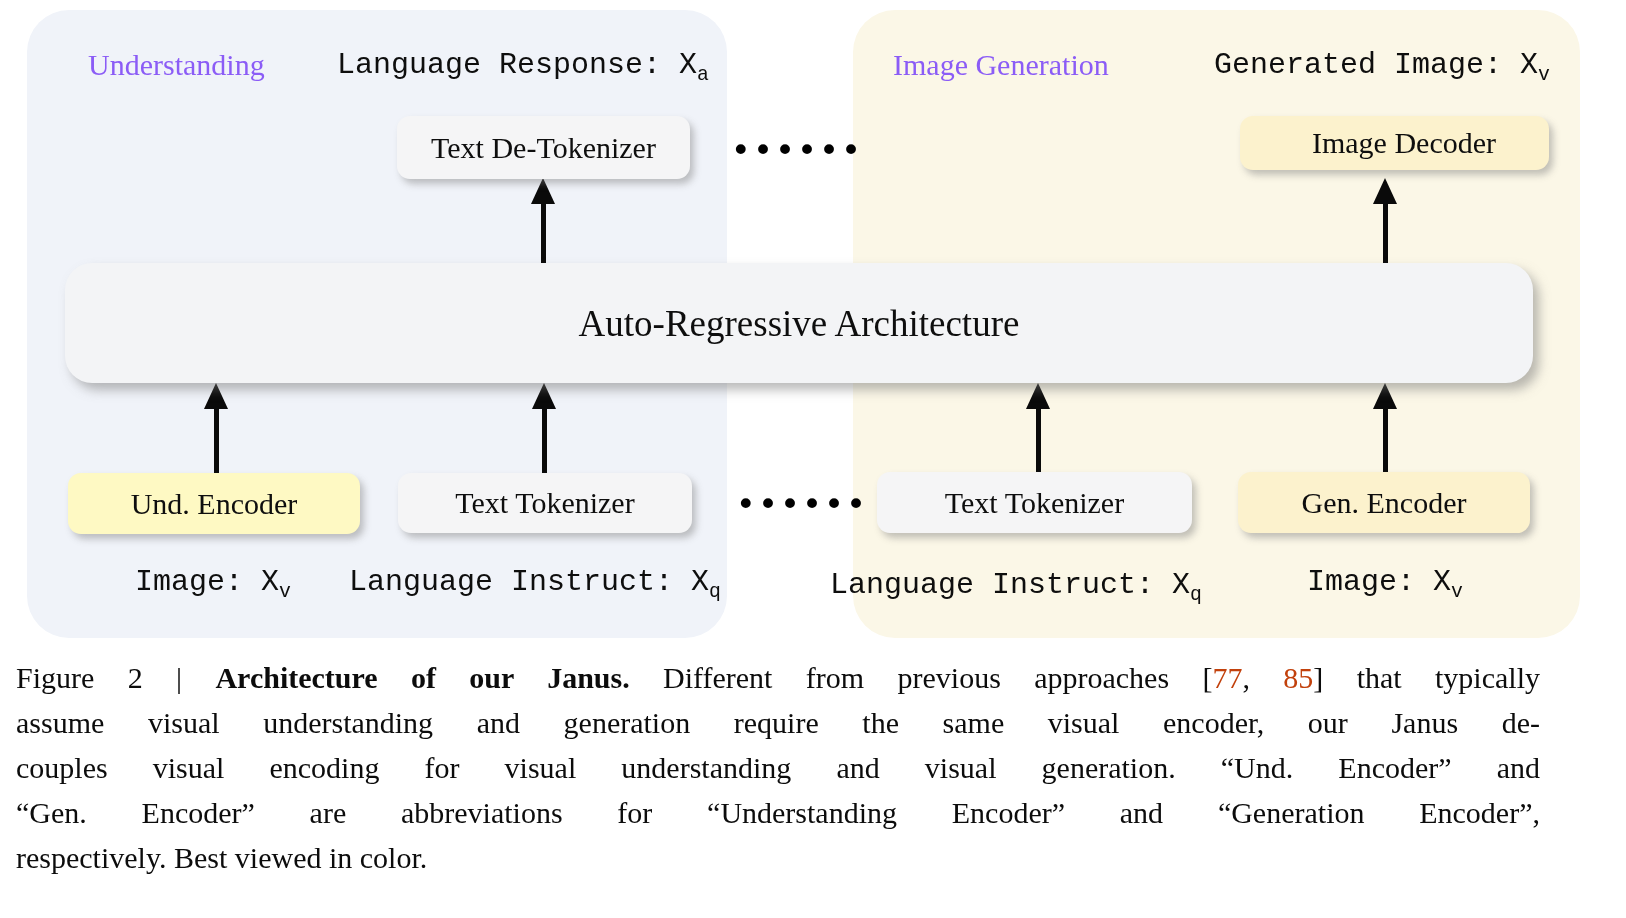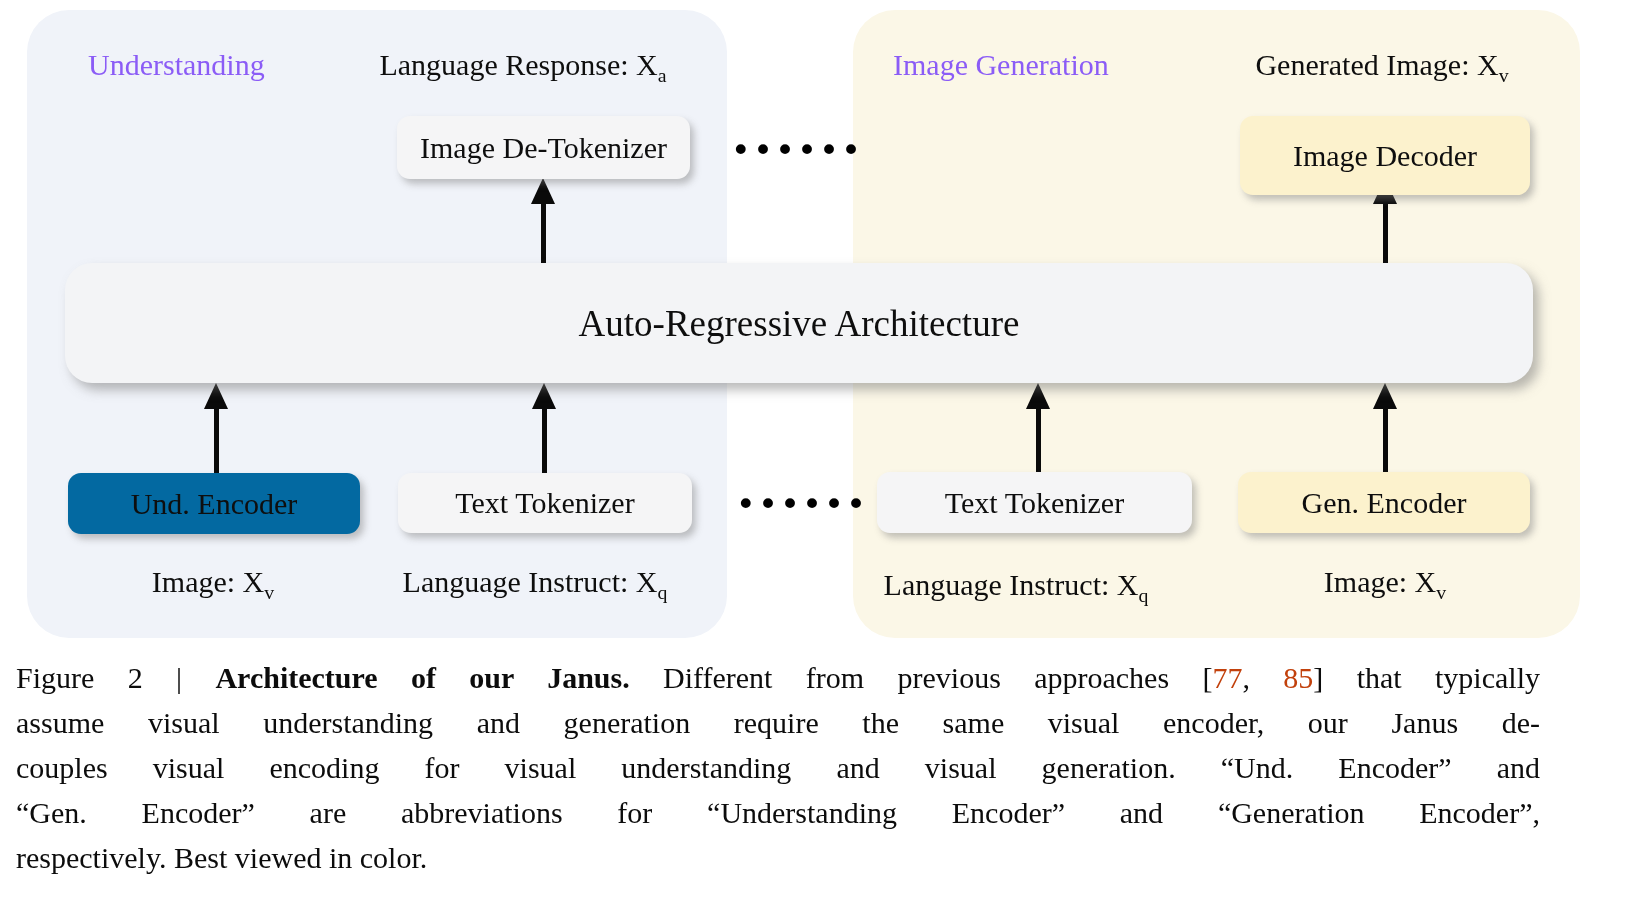--- a/index.html
+++ b/index.html
@@ -8,21 +8,21 @@
 
   
   .panel{position:absolute;border-radius:42px;}
   .panel-und{left:27px;top:10px;width:700px;height:628px;background:#f0f3f9;}
   .panel-gen{left:853px;top:10px;width:727px;height:628px;background:#fbf7e7;}
   .panel-title{position:absolute;font-size:30px;color:#8b5cf6;white-space:nowrap;}
   .title-und{left:88px;top:48px;}
   .title-gen{left:893px;top:48px;}
 
   
-  .clabel{position:absolute;transform:translateX(-50%);white-space:nowrap;font-size:30px;color:#0e0e0e;}
+  .clabel{position:absolute;transform:translateX(-50%);white-space:nowrap;font-size:30px;color:#0e0e0e;font-family:Liberation Mono, monospace;}
   .clabel sub{font-size:0.66em;}
   .lbl-lang-resp{left:523px;top:48px;}
   .lbl-gen-img{left:1362px;top:48px;margin-left:20px;}
   .lbl-img-l{left:213px;top:565px;}
   .lbl-li-l{left:535px;top:565px;}
   .lbl-li-r{left:1016px;top:568px;}
   .lbl-img-r{left:1385px;top:565px;}
 
   
   .dots{position:absolute;transform:translateX(-50%);font-family:"DejaVu Sans",sans-serif;
@@ -41,24 +41,24 @@
   .ar-undenc{left:204px;top:383px;height:92px;}
   .ar-ttl{left:532px;top:383px;height:92px;}
   .ar-ttr{left:1026px;top:383px;height:91px;}
   .ar-genenc{left:1373px;top:383px;height:91px;}
 
   
   .box{position:absolute;display:flex;align-items:center;justify-content:center;
        border-radius:13px;font-size:30px;white-space:nowrap;
        box-shadow:4px 5px 7px rgba(125,125,125,0.45);}
   .box-neutral{background:#f5f5f6;}
-  .box-blue{background:#0369a1;}
+  .box-blue{background:#fef9c3;}
   .box-yellow{background:#fcf2cd;}
   .box-detok{left:397px;top:116px;width:293px;height:63px;}
-  .box-imgdec{left:1240px;top:116px;width:290px;height:79px;}
+  .box-imgdec{left:1240px;top:116px;width:290px;height:54px;padding-left:19px;}
   .box-art{left:65px;top:263px;width:1468px;height:120px;border-radius:27px;
            background:#f3f4f6;font-size:37px;box-shadow:6px 7px 11px rgba(120,120,120,0.5);}
   .box-undenc{left:68px;top:473px;width:292px;height:61px;}
   .box-ttl{left:398px;top:473px;width:294px;height:60px;}
   .box-ttr{left:877px;top:472px;width:315px;height:61px;}
   .box-genenc{left:1238px;top:472px;width:292px;height:61px;}
 
   
   .caption{position:absolute;left:16px;top:655px;width:1524px;font-size:30px;line-height:45px;color:#0c0c0c;}
   .cap-line{text-align:justify;text-align-last:justify;}
@@ -83,21 +83,21 @@
   <div class="dots dots-top">••••••</div>
   <div class="dots dots-bottom">••••••</div>
 
   <div class="arrow ar-detok"></div>
   <div class="arrow ar-imgdec"></div>
   <div class="arrow ar-undenc"></div>
   <div class="arrow ar-ttl"></div>
   <div class="arrow ar-ttr"></div>
   <div class="arrow ar-genenc"></div>
 
-  <div class="box box-neutral box-detok">Image De-Tokenizer</div>
+  <div class="box box-neutral box-detok">Text De-Tokenizer</div>
   <div class="box box-yellow box-imgdec">Image Decoder</div>
   <div class="box box-art">Auto-Regressive Architecture</div>
   <div class="box box-blue box-undenc">Und. Encoder</div>
   <div class="box box-neutral box-ttl">Text Tokenizer</div>
   <div class="box box-neutral box-ttr">Text Tokenizer</div>
   <div class="box box-yellow box-genenc">Gen. Encoder</div>
 
   <div class="clabel lbl-img-l"><span>Image: X</span><sub>v</sub></div>
   <div class="clabel lbl-li-l"><span>Language Instruct: X</span><sub>q</sub></div>
   <div class="clabel lbl-li-r"><span>Language Instruct: X</span><sub>q</sub></div>

